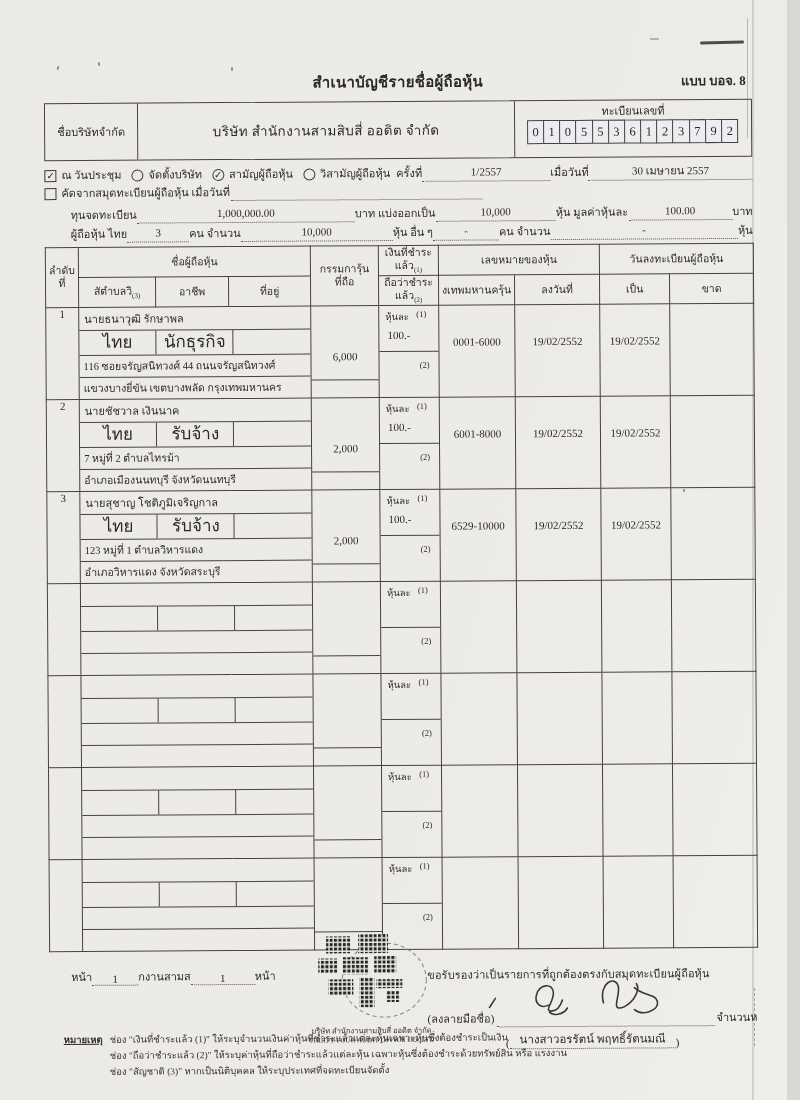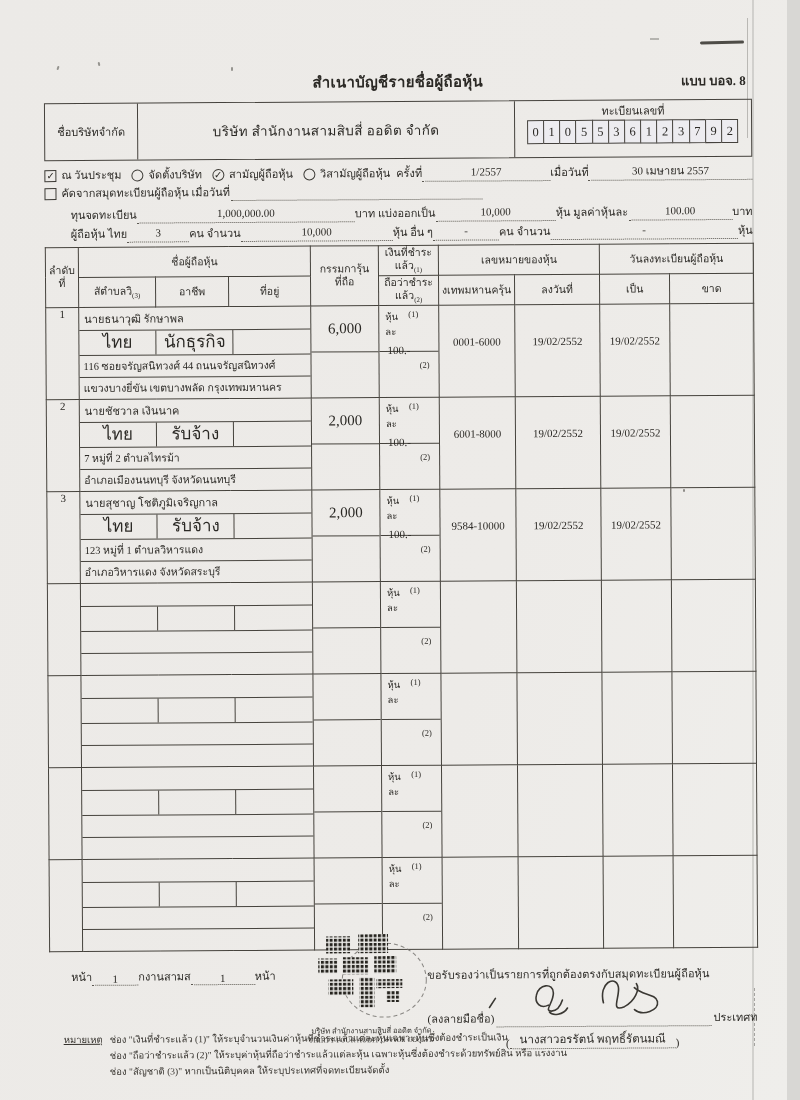--- a/index.html
+++ b/index.html
@@ -74,43 +74,43 @@
   .sub{font-size:7px;vertical-align:sub;}
   table.sh tbody tr{height:91px;}
   .c-no{text-align:center;font-size:11px;padding-top:3px;}
   .p-name{height:22px;line-height:22px;border-bottom:1px solid #46433d;padding-left:5px;font-size:11px;overflow:hidden;}
   .p-natocc{display:flex;height:24px;border-bottom:1px solid #46433d;}
   .p-nat,.p-occ{width:33%;border-right:1px solid #46433d;text-align:center;font-size:17px;line-height:24px;}
   .p-blank{flex:1;}
   .p-addr1,.p-addr2{height:21px;line-height:21px;padding-left:4px;font-size:10.5px;overflow:hidden;}
   .p-addr1{border-bottom:1px solid #46433d;}
   .cell-top{height:46px;border-bottom:1px solid #46433d;box-sizing:border-box;}
-  .c-shares .cell-top{display:flex;align-items:center;justify-content:center;font-size:15px;}
-  .c-paid .cell-top{padding:3px 20px 0 6px;}
+  .c-shares .cell-top{display:flex;align-items:center;justify-content:center;font-size:11px;margin-top:28px;}
+  .c-paid .cell-top{padding:3px 12px 0 6px;}
   .per-share{display:flex;justify-content:space-between;font-size:9.5px;}
   .per-share .mk{font-size:8.5px;}
   .paid-val{font-size:11px;margin-top:5px;padding-left:2px;}
   .cell-bottom{text-align:right;padding:8px 9px 0 0;font-size:8.5px;}
   .c-val{text-align:center;font-size:11px;padding-top:30px !important;}
   
   .footer-area{position:relative;height:177px;}
   .page-count{position:absolute;left:22px;top:16px;display:flex;font-size:11px;align-items:flex-end;}
   .stamp{position:absolute;left:246px;top:-16px;width:152px;text-align:center;}
   .stamp-thai{font-size:7.5px;line-height:9px;color:#2f2d29;margin-top:2px;}
   .stamp-eng{font-size:6.8px;line-height:9px;color:#35332f;letter-spacing:.2px;}
   .cert-block{position:absolute;right:0;top:16px;width:330px;font-size:11px;}
   .cert-text{font-size:11px;letter-spacing:.1px;}
   .sig-row{display:flex;align-items:flex-end;margin-top:26px;position:relative;}
   .sig-row .dots{flex:1;border-bottom:1px dotted #5c5952;height:12px;margin:0 2px;}
   .sig-svg{position:absolute;left:58px;top:-40px;}
   .name-row{display:flex;justify-content:center;margin-top:3px;align-items:flex-end;}
   .name-row .dotname{border-bottom:1px dotted #5c5952;padding:0 10px;font-size:11.5px;}
   .notes{position:absolute;left:14px;top:80px;font-size:9.5px;line-height:16px;color:#33302b;}
   .notes .n1{display:flex;}
-  .notes .nlabel{text-decoration:underline;width:46px;flex:none;}
+  .notes .nlabel{text-decoration:underline;width:46px;flex:none;font-weight:bold;}
   .notes .nmore{padding-left:46px;}
   
   .art{position:absolute;background:#4e4c47;}
   .dash-tr{left:700px;top:41px;width:44px;height:3px;border-radius:2px;transform:rotate(-1.5deg);}
   .dash-tr2{left:650px;top:38px;width:9px;height:2px;opacity:.35;}
   .speck{width:2px;height:4px;opacity:.55;border-radius:1px;}
   .edge-r{left:752px;top:0;width:2px;height:1100px;background:rgba(110,108,103,.22);}
   .edge-r2{left:747px;top:18px;width:1px;height:120px;background:rgba(90,88,84,.35);}
   .squig{left:754px;top:988px;width:1px;height:58px;background:none;border-left:1px dashed rgba(90,88,84,.5);}
 </style>
@@ -342,21 +342,21 @@
         <div class="per-share">
           <span>หุ้นละ</span>
           <span class="mk">(1)</span>
         </div>
         <div class="paid-val">100.-</div>
       </div>
       <div class="cell-bottom">
         <span class="mk">(2)</span>
       </div>
     </td>
-    <td class="c-val">9584-10000</td>
+    <td class="c-val">6529-10000</td>
     <td class="c-val">19/02/2552</td>
     <td class="c-val">19/02/2552</td>
     <td class="c-val"></td>
   </tr>
 
   <tr class="body-row">
     <td class="c-no"></td>
     <td colspan="3">
       <div class="p-name"></div>
       <div class="p-natocc">
@@ -533,21 +533,21 @@
             <g fill="none" stroke="#3a3833" stroke-width="1.6" stroke-linecap="round">
               <path d="M4,38 l6,-9"></path>
               <path d="M63,36 C55,40 49,34 51,26 C53,15 68,13 68,24 C68,34 58,42 66,42 C71,42 75,37 77,31"></path>
               <path d="M64,43 C67,47 78,46 82,39"></path>
               <path d="M118,34 C113,14 130,6 133,18 C135,28 124,44 139,38 C149,33 155,21 151,15"></path>
               <path d="M149,19 C157,27 170,25 172,33 C174,42 157,48 149,41"></path>
             </g>
           </svg>
           <span>(ลงลายมือชื่อ)</span>
           <span class="dots"></span>
-          <span>ประเทศท</span>
+          <span>จำนวนห</span>
         </div>
         <div class="name-row">
           <span>(</span>
           <span class="dotname">นางสาวอรรัตน์  พฤทธิ์รัตนมณี</span>
           <span>)</span>
         </div>
       </div>
 
       <div class="notes">
         <div class="n1">

